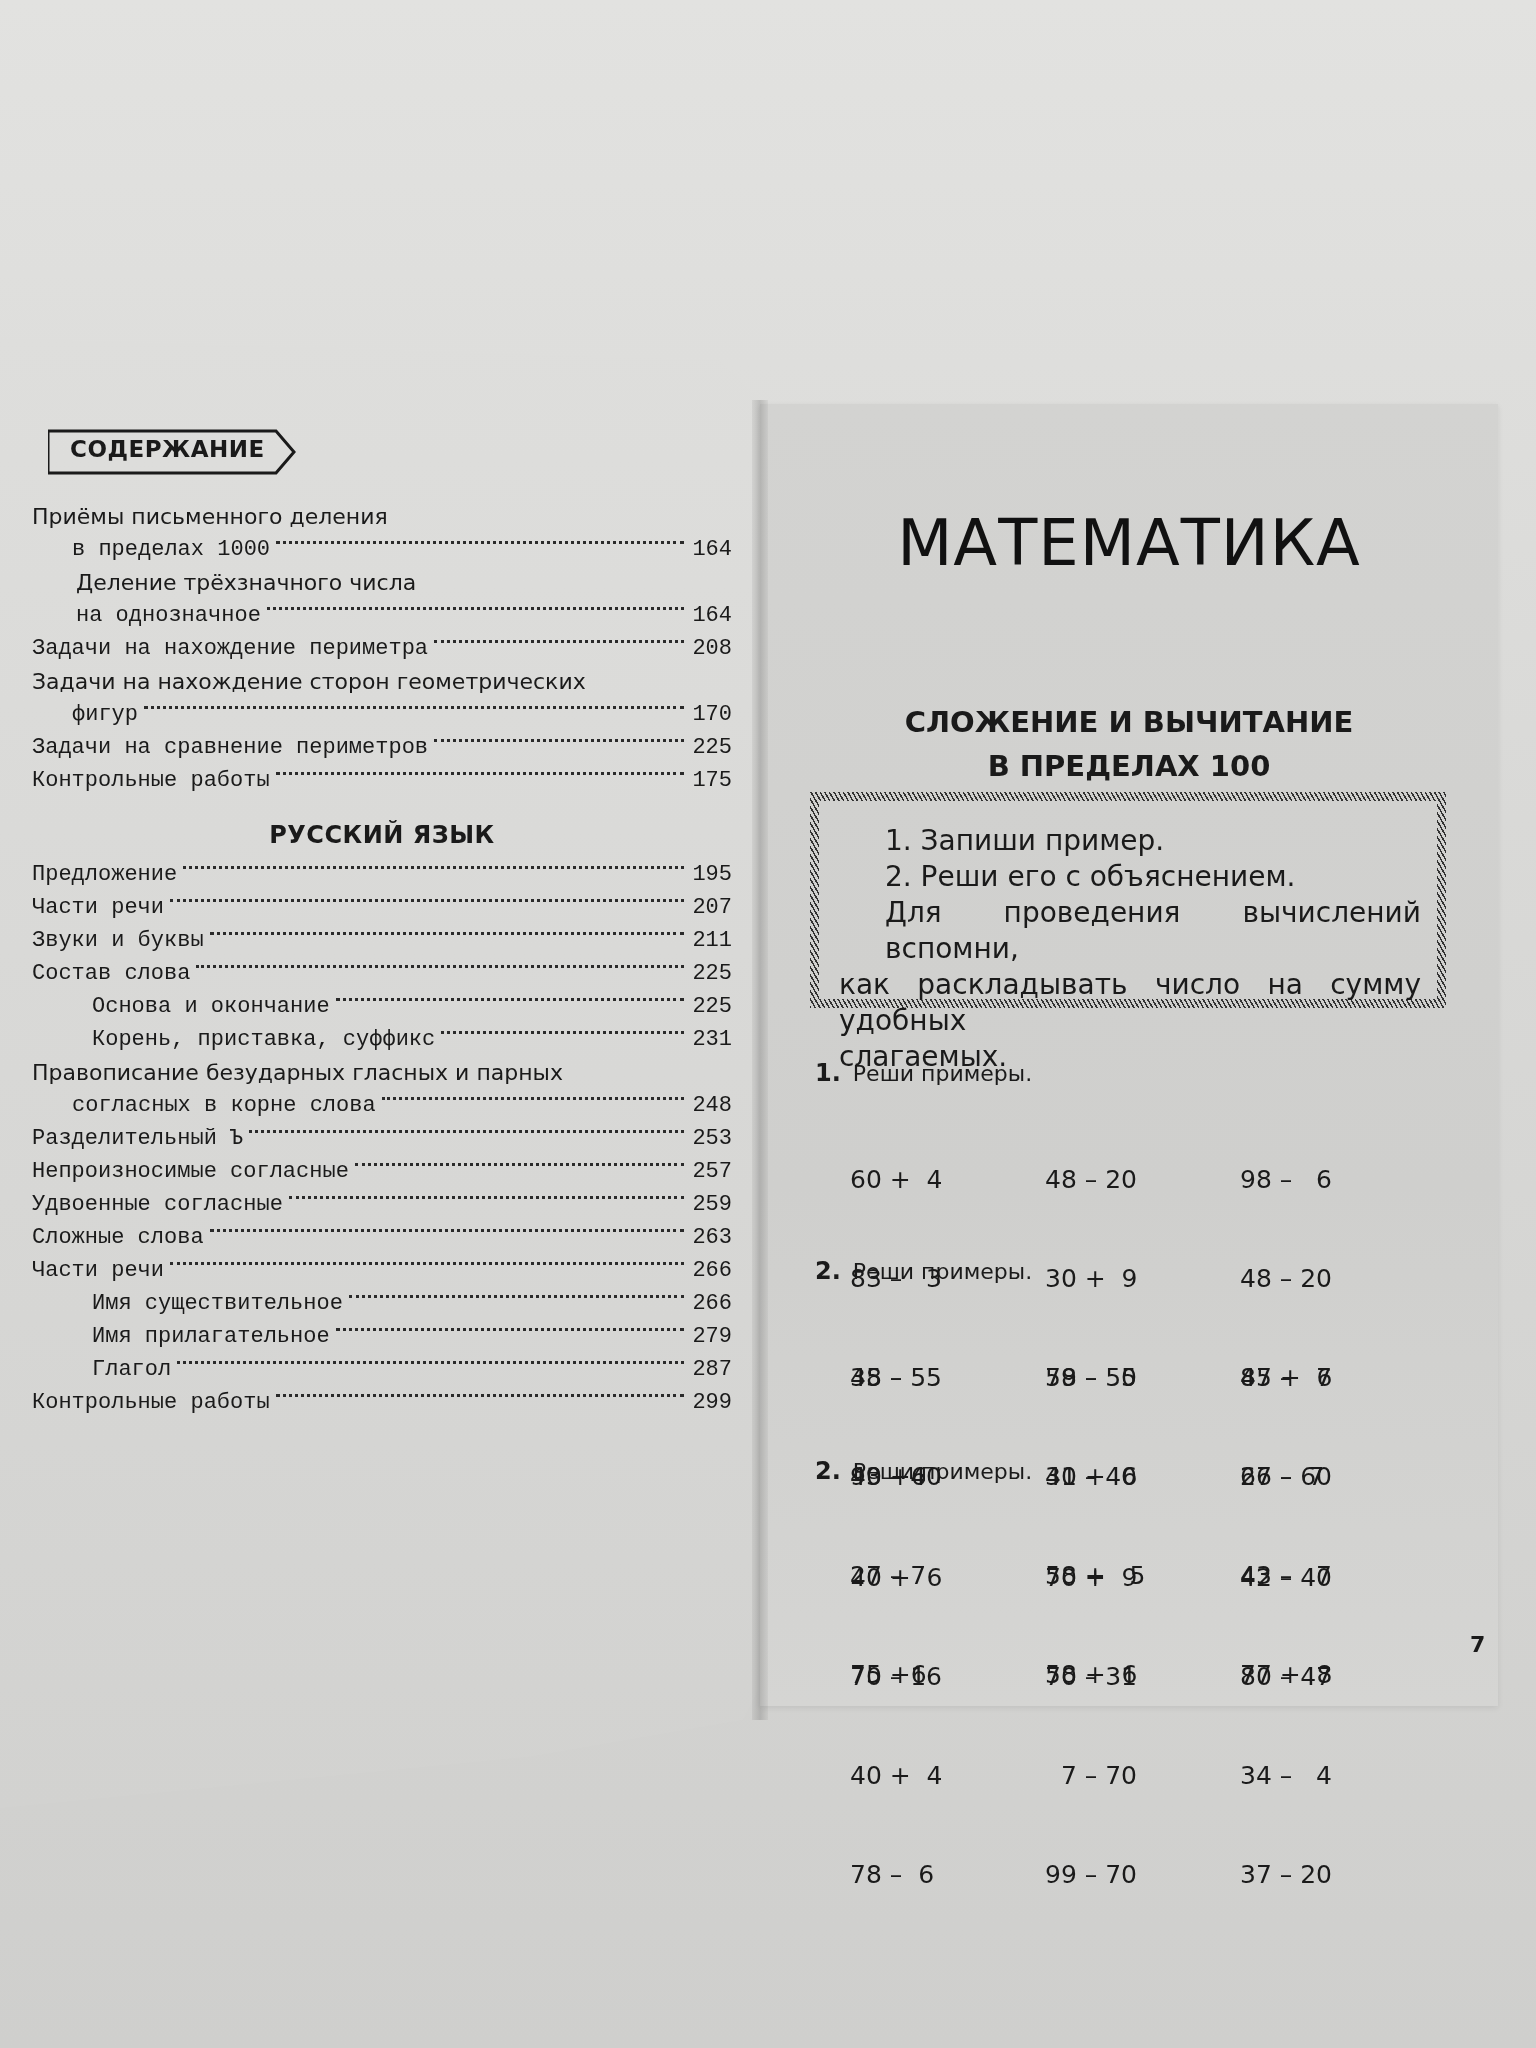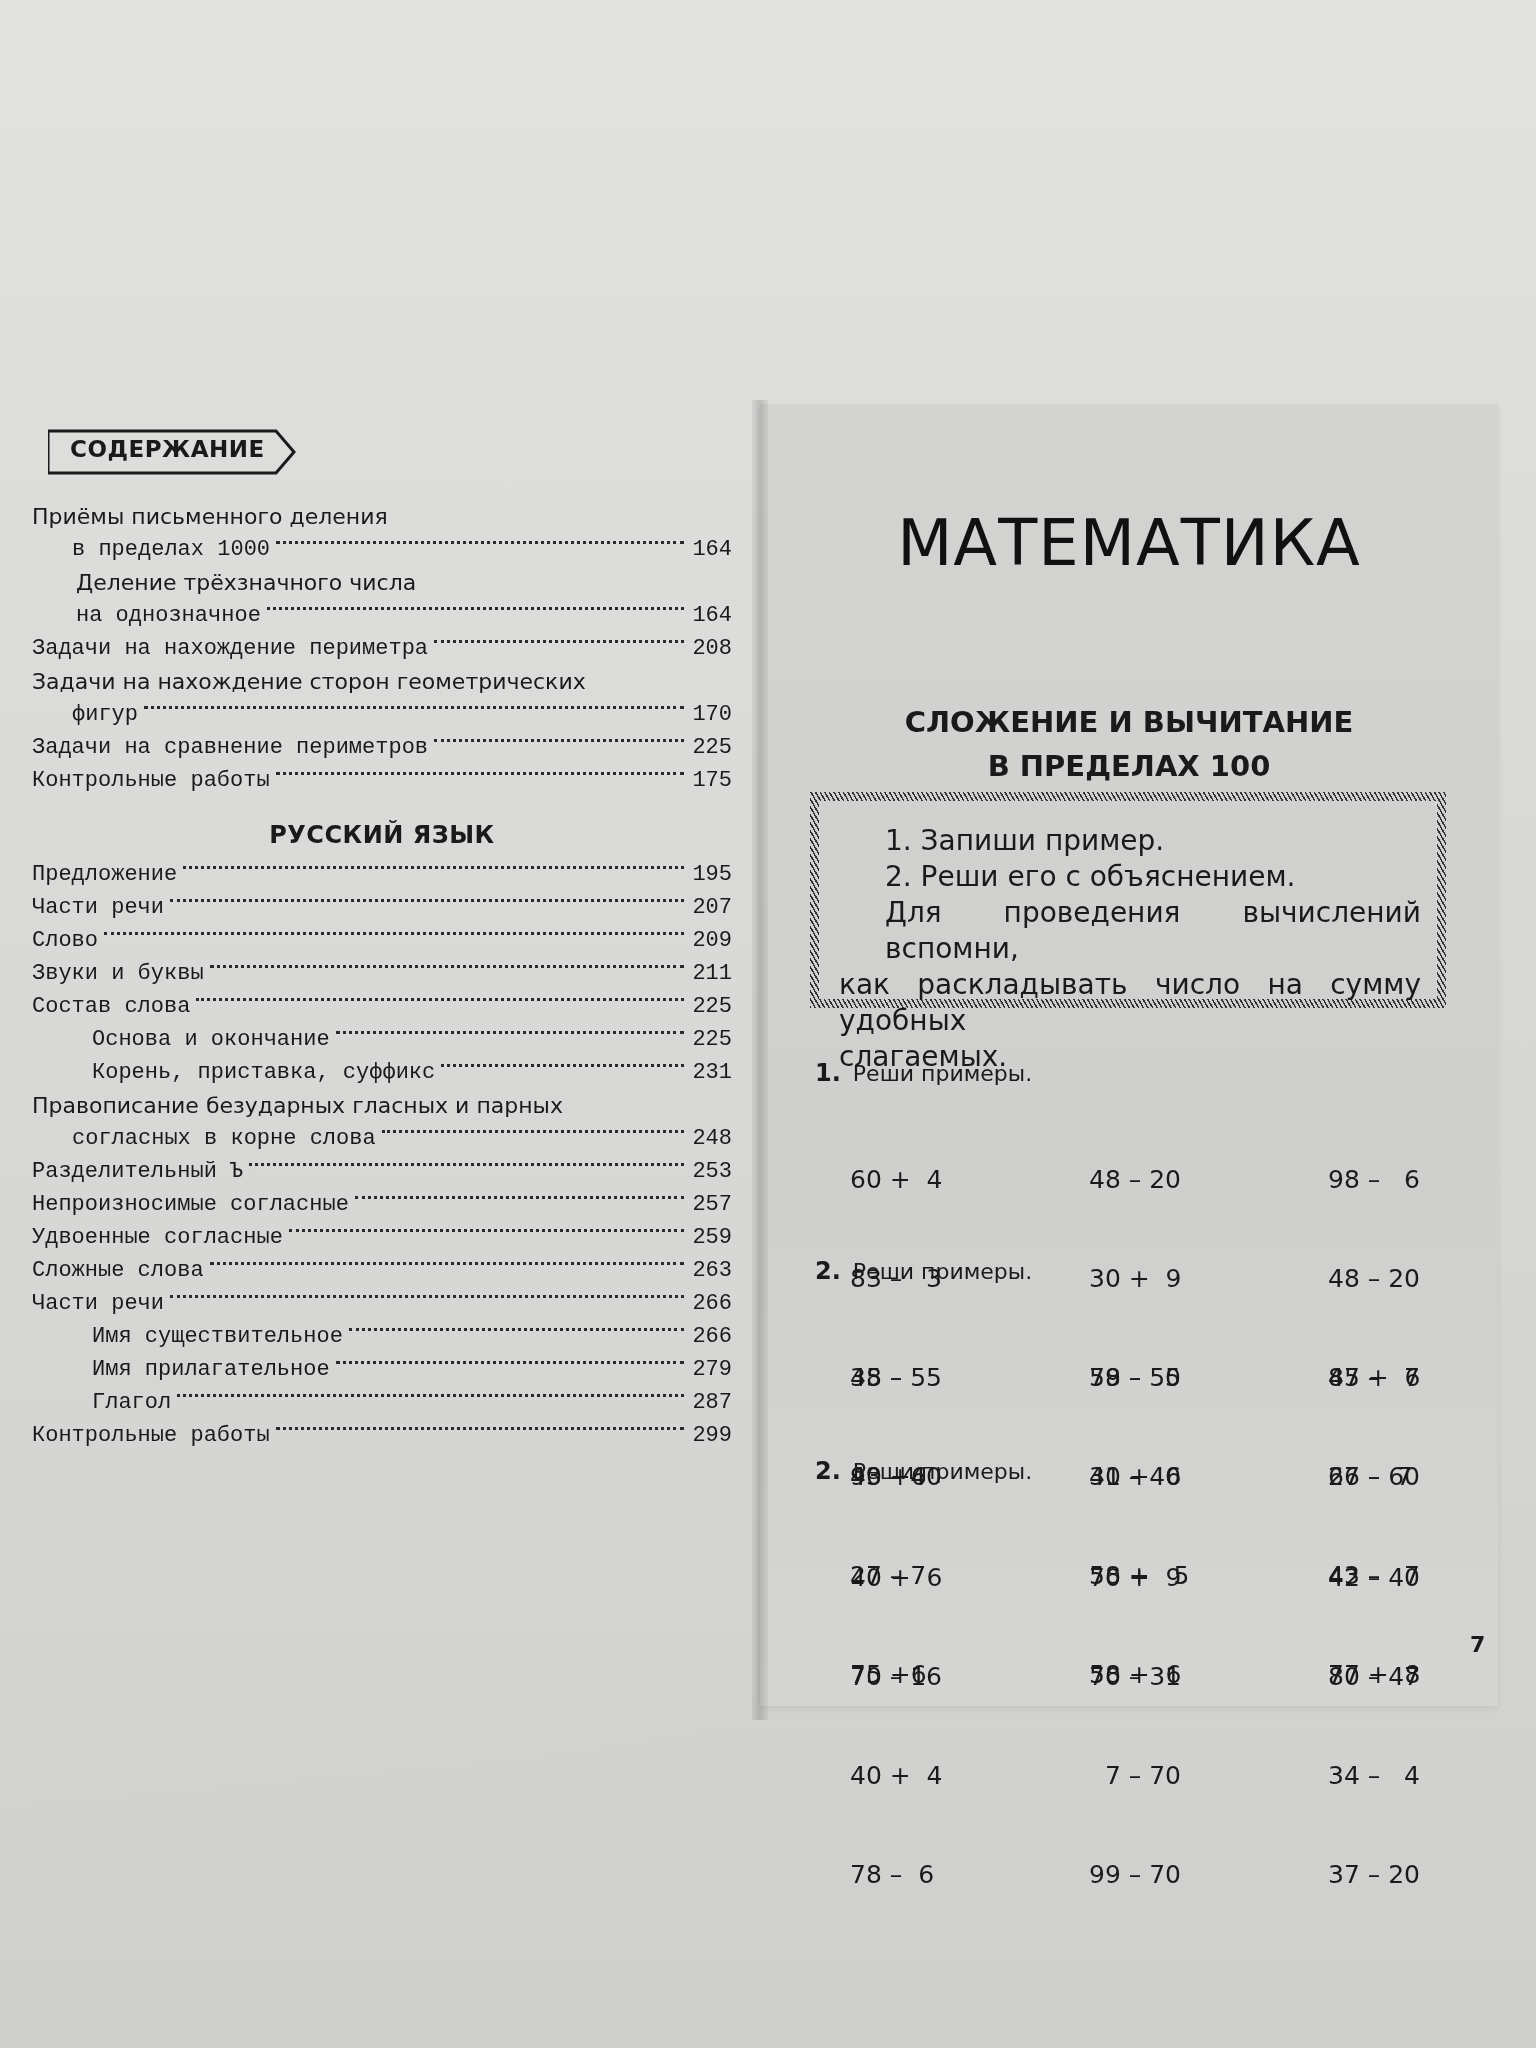--- a/index.html
+++ b/index.html
@@ -78,21 +78,21 @@
     .rule-box .step { padding-left: 46px; }
     .rule-box .note { text-align: justify; text-align-last: left; }
     .rule-box .note .first { padding-left: 46px; }
 
     .exercise { position: absolute; left: 815px; width: 600px; }
     .exercise-head { font-size: 22px; line-height: 30px; }
     .exercise-head .num { font-weight: bold; font-size: 24px; margin-right: 12px; }
     .ex-grid {
       display: grid; grid-template-columns: 195px 195px 195px;
       margin-left: 35px; margin-top: 8px;
-      font-size: 25px; line-height: 33px; white-space: pre; gap: 44px;
+      font-size: 25px; line-height: 33px; white-space: pre;
     }
     .page-number {
       position: absolute; left: 1470px; top: 1632px;
       font-size: 22px; font-weight: bold;
     }
   </style>
 </head>
 <body>
 
 <div class="page page-left"></div>
@@ -152,25 +152,20 @@
 
   <div class="toc-entry">
     <span class="t">Предложение</span>
     <span class="dots"></span>
     <span class="p">195</span>
   </div>
   <div class="toc-entry">
     <span class="t">Части речи</span>
     <span class="dots"></span>
     <span class="p">207</span>
-  </div>
-  <div class="toc-entry">
-    <span class="t">Слово</span>
-    <span class="dots"></span>
-    <span class="p">209</span>
   </div>
   <div class="toc-entry">
     <span class="t">Звуки и буквы</span>
     <span class="dots"></span>
     <span class="p">211</span>
   </div>
   <div class="toc-entry">
     <span class="t">Состав слова</span>
     <span class="dots"></span>
     <span class="p">225</span>

